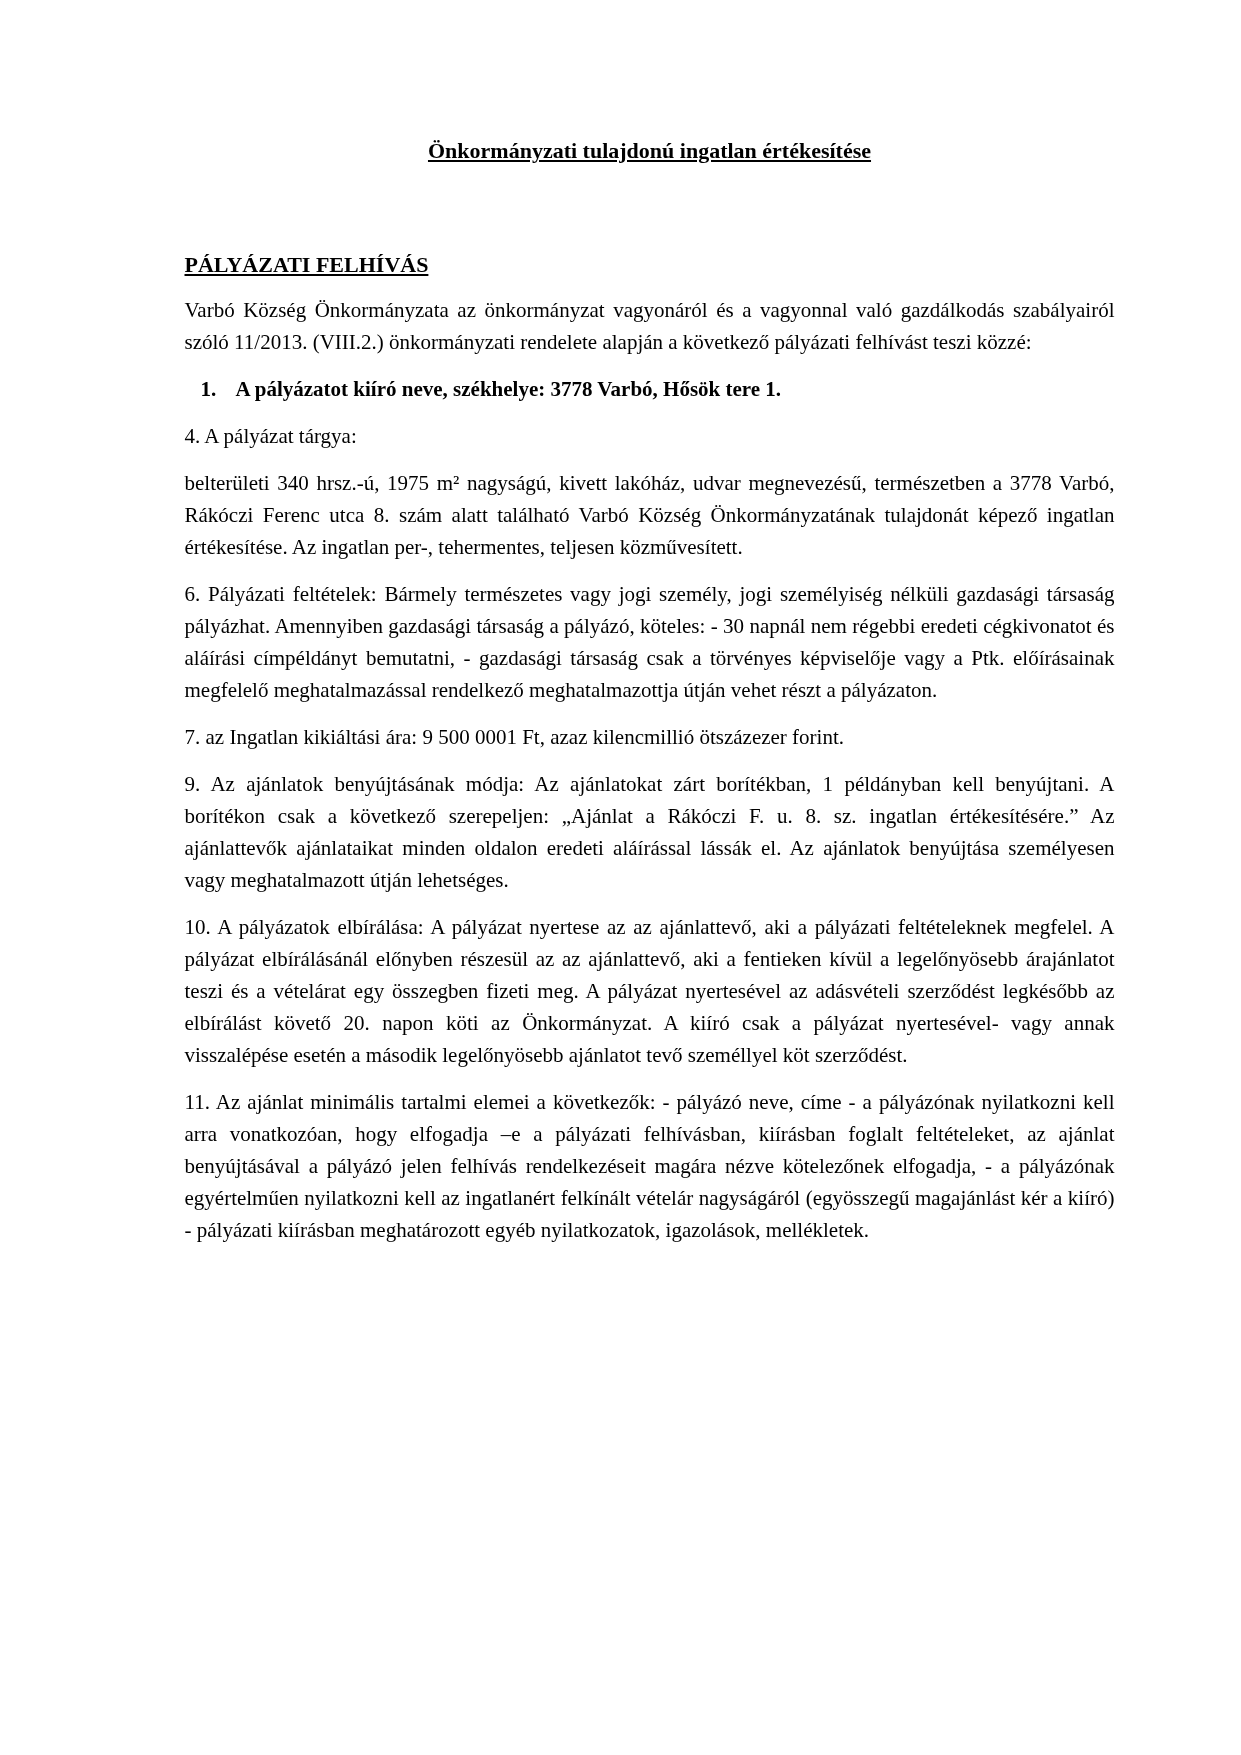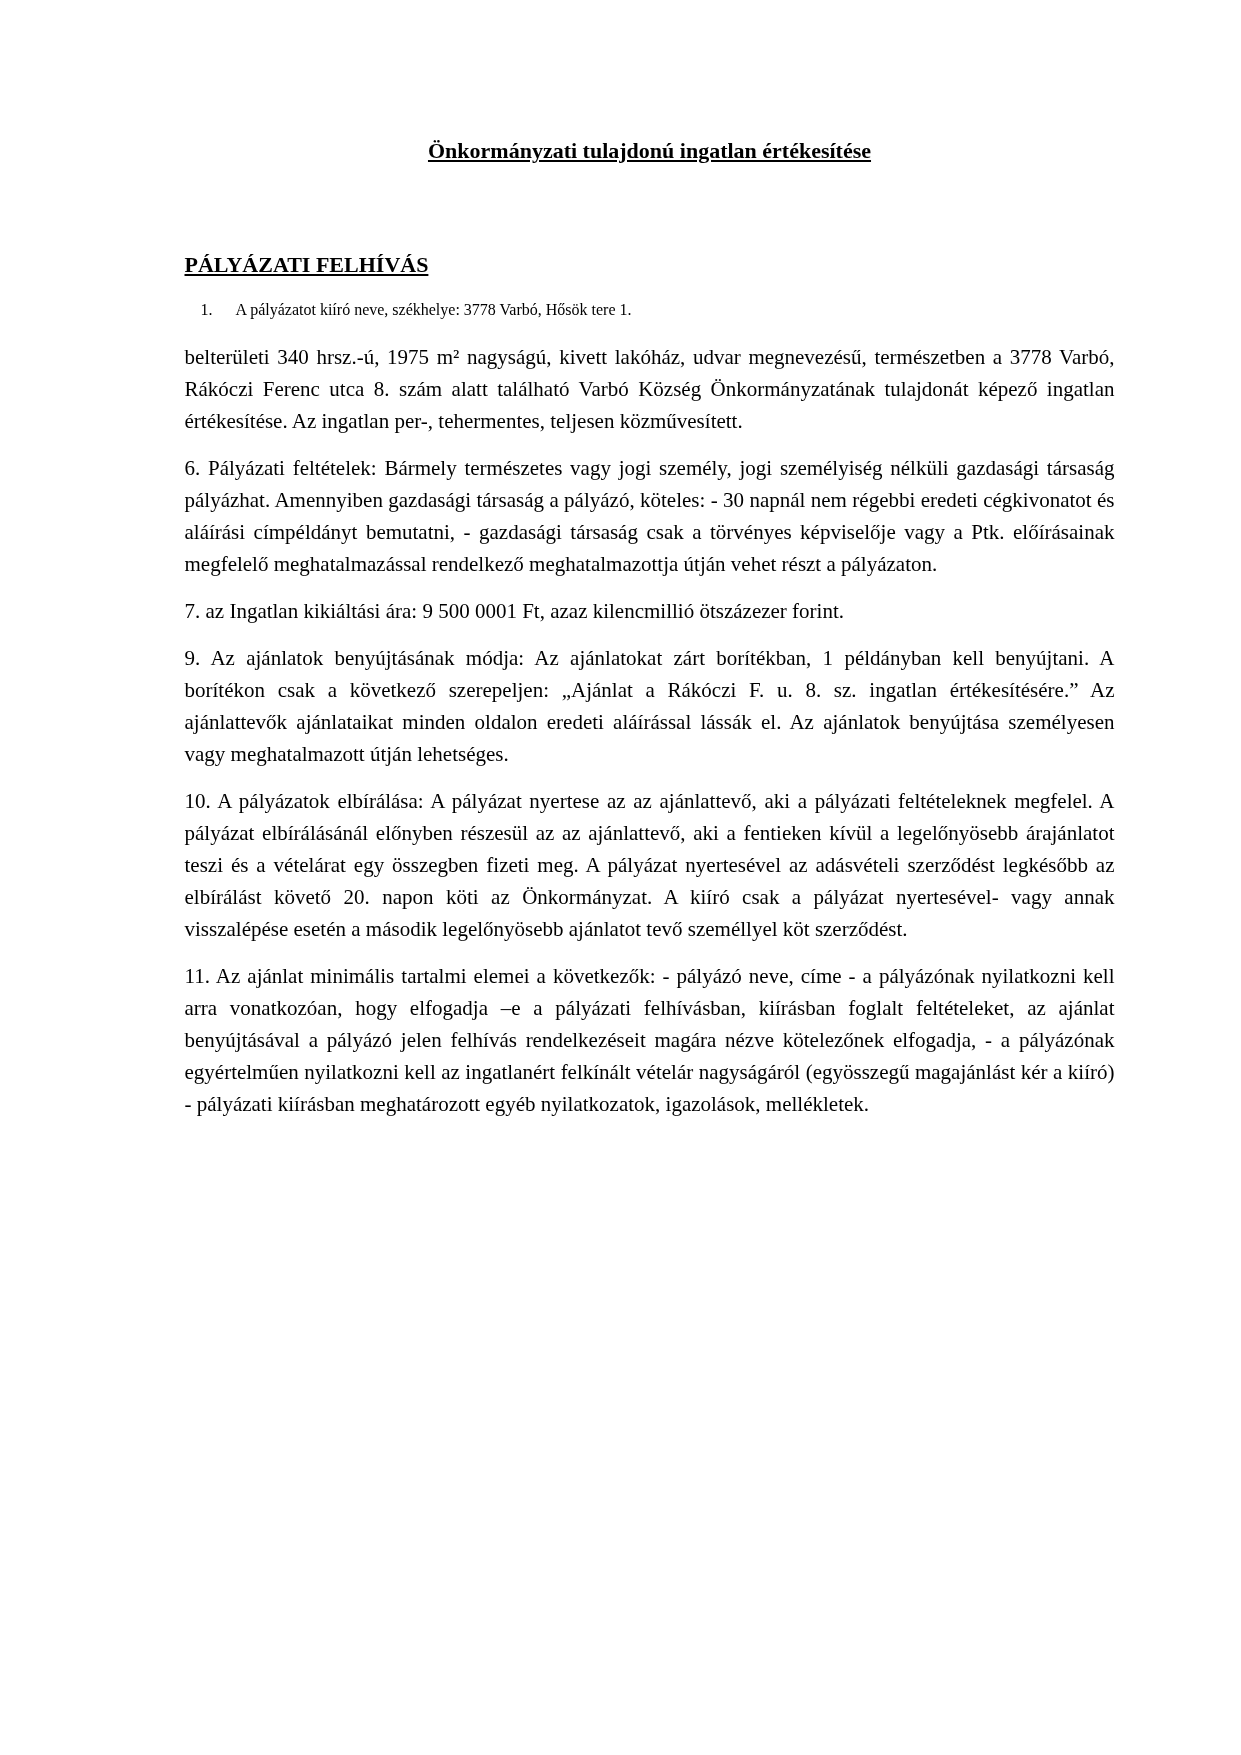--- a/index.html
+++ b/index.html
@@ -37,43 +37,46 @@
   }
   .para {
     margin: 0 0 15px 0;
     font-size: 21px;
     line-height: 32px;
     text-align: justify;
   }
   .list-item {
     margin: 0 0 15px 0;
     padding-left: 16px;
-    font-size: 16px;
+    font-size: 21px;
     line-height: 32px;
     text-align: left;
+    font-weight: bold;
   }
   .list-item .num {
     display: inline-block;
     width: 35px;
   }
 </style>
 </head>
 <body>
 
 <div class="page">
 
   <h1 class="doc-title">Önkormányzati tulajdonú ingatlan értékesítése</h1>
 
   <h2 class="doc-subtitle">PÁLYÁZATI FELHÍVÁS</h2>
 
+  <p class="para">Varbó Község Önkormányzata az önkormányzat vagyonáról és a vagyonnal való gazdálkodás szabályairól szóló 11/2013. (VIII.2.) önkormányzati rendelete alapján a következő pályázati felhívást teszi közzé:</p>
 
   <div class="list-item">
     <span class="num">1.</span><span>A pályázatot kiíró neve, székhelye: 3778 Varbó, Hősök tere 1.</span>
   </div>
 
+  <p class="para">4. A pályázat tárgya:</p>
   <p class="para">belterületi 340 hrsz.-ú, 1975 m² nagyságú, kivett lakóház, udvar megnevezésű, természetben a 3778 Varbó, Rákóczi Ferenc utca 8. szám alatt található Varbó Község Önkormányzatának tulajdonát képező ingatlan értékesítése. Az ingatlan per-, tehermentes, teljesen közművesített.</p>
   <p class="para">6. Pályázati feltételek: Bármely természetes vagy jogi személy, jogi személyiség nélküli gazdasági társaság pályázhat. Amennyiben gazdasági társaság a pályázó, köteles: - 30 napnál nem régebbi eredeti cégkivonatot és aláírási címpéldányt bemutatni, - gazdasági társaság csak a törvényes képviselője vagy a Ptk. előírásainak megfelelő meghatalmazással rendelkező meghatalmazottja útján vehet részt a pályázaton.</p>
   <p class="para">7. az Ingatlan kikiáltási ára: 9 500 0001 Ft, azaz kilencmillió ötszázezer forint.</p>
   <p class="para">9. Az ajánlatok benyújtásának módja: Az ajánlatokat zárt borítékban, 1 példányban kell benyújtani. A borítékon csak a következő szerepeljen: „Ajánlat a Rákóczi F. u. 8. sz. ingatlan értékesítésére.” Az ajánlattevők ajánlataikat minden oldalon eredeti aláírással lássák el. Az ajánlatok benyújtása személyesen vagy meghatalmazott útján lehetséges.</p>
   <p class="para">10. A pályázatok elbírálása: A pályázat nyertese az az ajánlattevő, aki a pályázati feltételeknek megfelel. A pályázat elbírálásánál előnyben részesül az az ajánlattevő, aki a fentieken kívül a legelőnyösebb árajánlatot teszi és a vételárat egy összegben fizeti meg. A pályázat nyertesével az adásvételi szerződést legkésőbb az elbírálást követő 20. napon köti az Önkormányzat. A kiíró csak a pályázat nyertesével- vagy annak visszalépése esetén a második legelőnyösebb ajánlatot tevő személlyel köt szerződést.</p>
   <p class="para">11. Az ajánlat minimális tartalmi elemei a következők: - pályázó neve, címe - a pályázónak nyilatkozni kell arra vonatkozóan, hogy elfogadja –e a pályázati felhívásban, kiírásban foglalt feltételeket, az ajánlat benyújtásával a pályázó jelen felhívás rendelkezéseit magára nézve kötelezőnek elfogadja, - a pályázónak egyértelműen nyilatkozni kell az ingatlanért felkínált vételár nagyságáról (egyösszegű magajánlást kér a kiíró) - pályázati kiírásban meghatározott egyéb nyilatkozatok, igazolások, mellékletek.</p>
 
 </div>
 
 </body></html>

